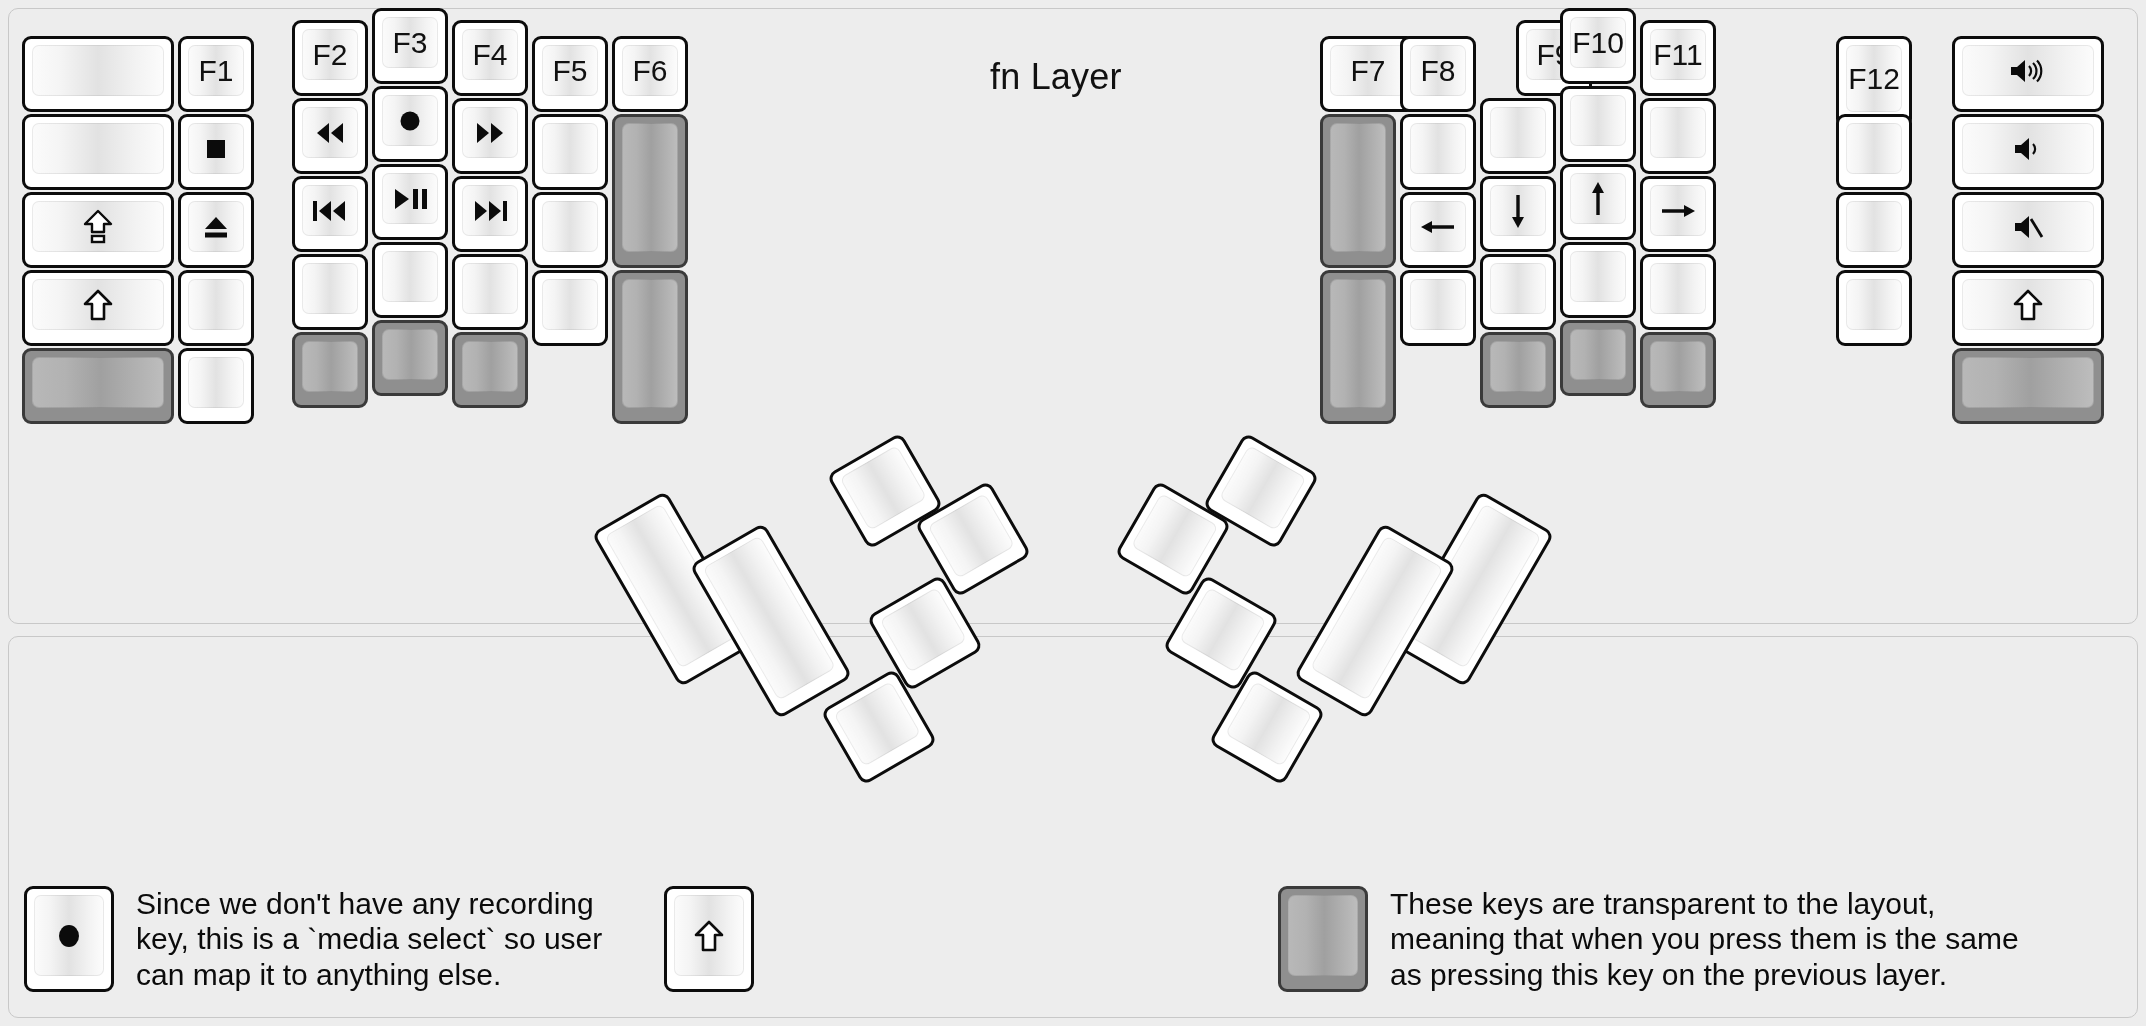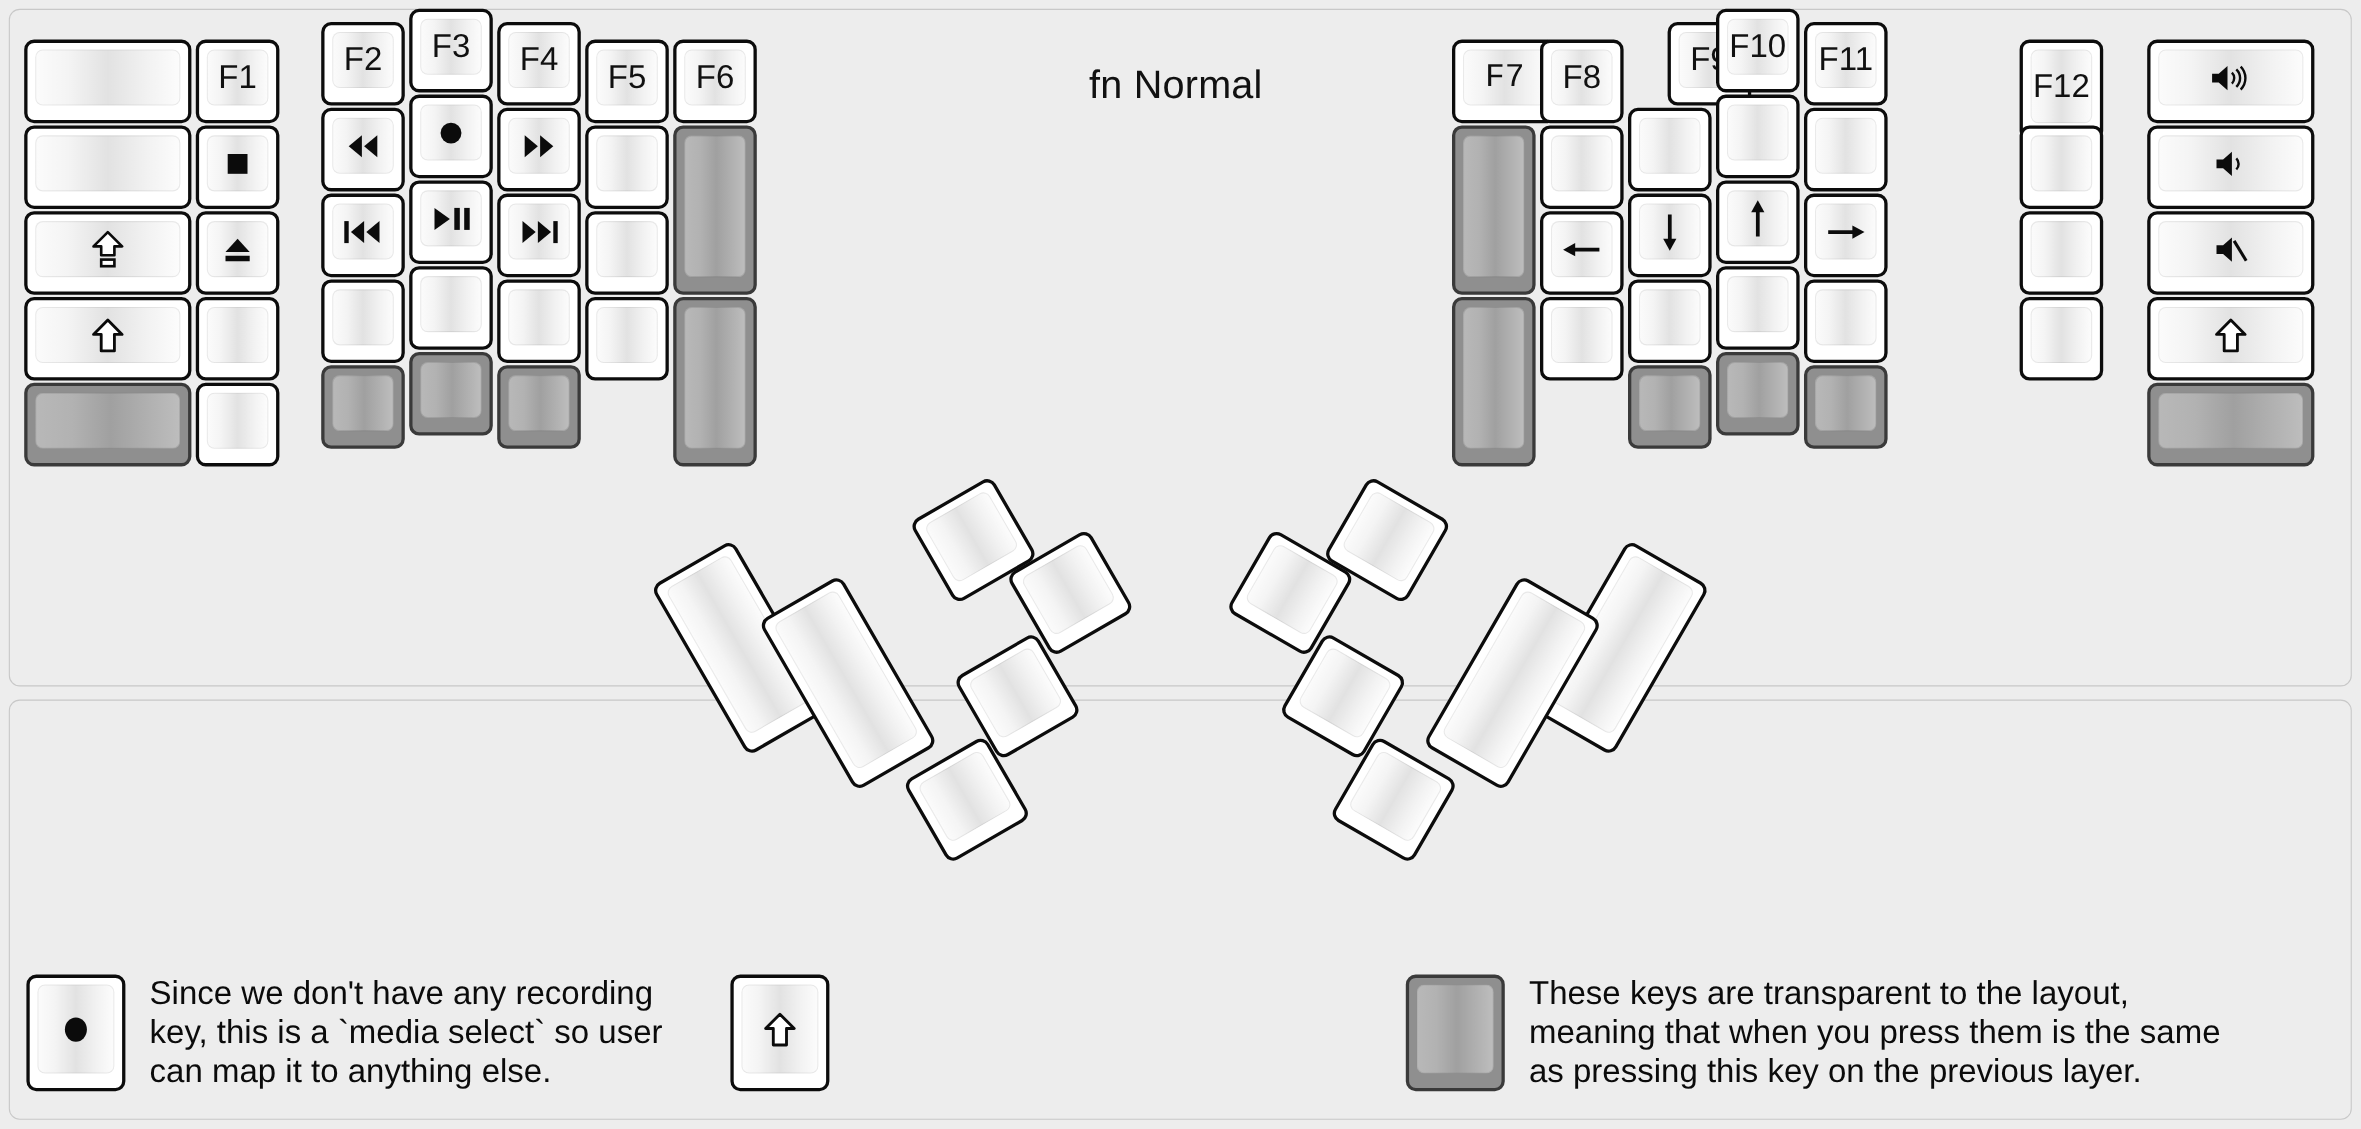--- a/index.html
+++ b/index.html
@@ -91,21 +91,21 @@
   }
 </style>
 </head>
 <body>
 
 <div id="root">
 
   <div class="panel" id="board-panel"></div>
   <div class="panel" id="legend-panel"></div>
 
-  <div class="title" id="page-title" style="left:990px;top:56px;">fn Normal</div>
+  <div class="title" id="page-title" style="left:990px;top:56px;">fn Layer</div>
 
   <div id="keys-layer">
       <div class="key" style="left: 22px; top: 36px; width: 152px; height: 76px;">
         <div class="cap"></div>
       </div>
       <div class="key" style="left: 22px; top: 114px; width: 152px; height: 76px;">
         <div class="cap"></div>
       </div>
       <div class="key" style="left: 22px; top: 192px; width: 152px; height: 76px;">
         <div class="cap">
@@ -272,21 +272,21 @@
         <div class="cap">
           <span class="lbl">F6</span>
         </div>
       </div>
       <div class="key trans" style="left: 612px; top: 114px; width: 76px; height: 154px;">
         <div class="cap"></div>
       </div>
       <div class="key trans" style="left: 612px; top: 270px; width: 76px; height: 154px;">
         <div class="cap"></div>
       </div>
-      <div class="key" style="left: 1320px; top: 36px; width: 96px; height: 76px; font-family: Liberation Mono, monospace;">
+      <div class="key" style="left: 1320px; top: 36px; width: 96px; height: 76px;">
         <div class="cap">
           <span class="lbl">F7</span>
         </div>
       </div>
       <div class="key trans" style="left: 1320px; top: 114px; width: 76px; height: 154px;">
         <div class="cap"></div>
       </div>
       <div class="key trans" style="left: 1320px; top: 270px; width: 76px; height: 154px;">
         <div class="cap"></div>
       </div>

